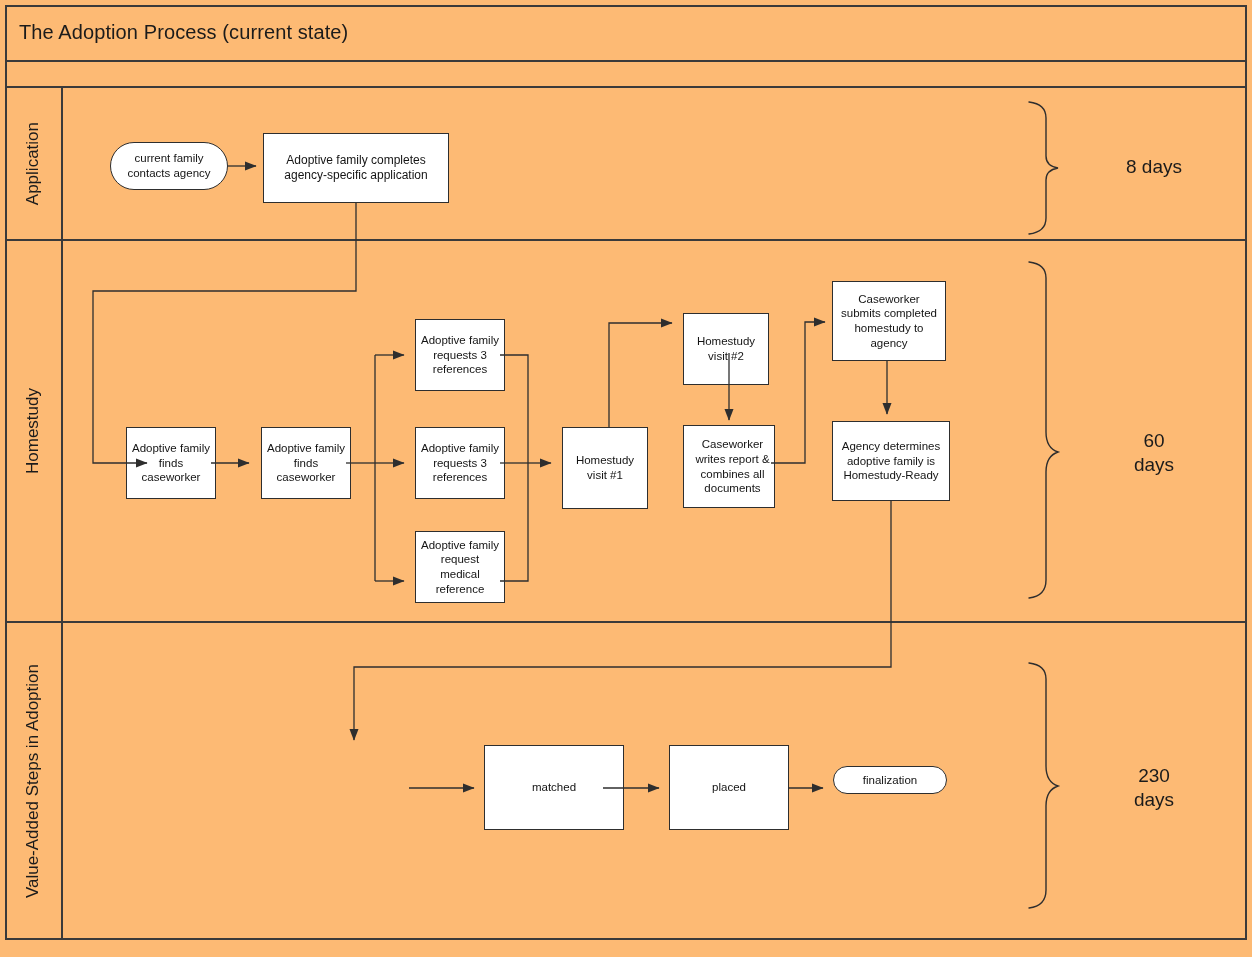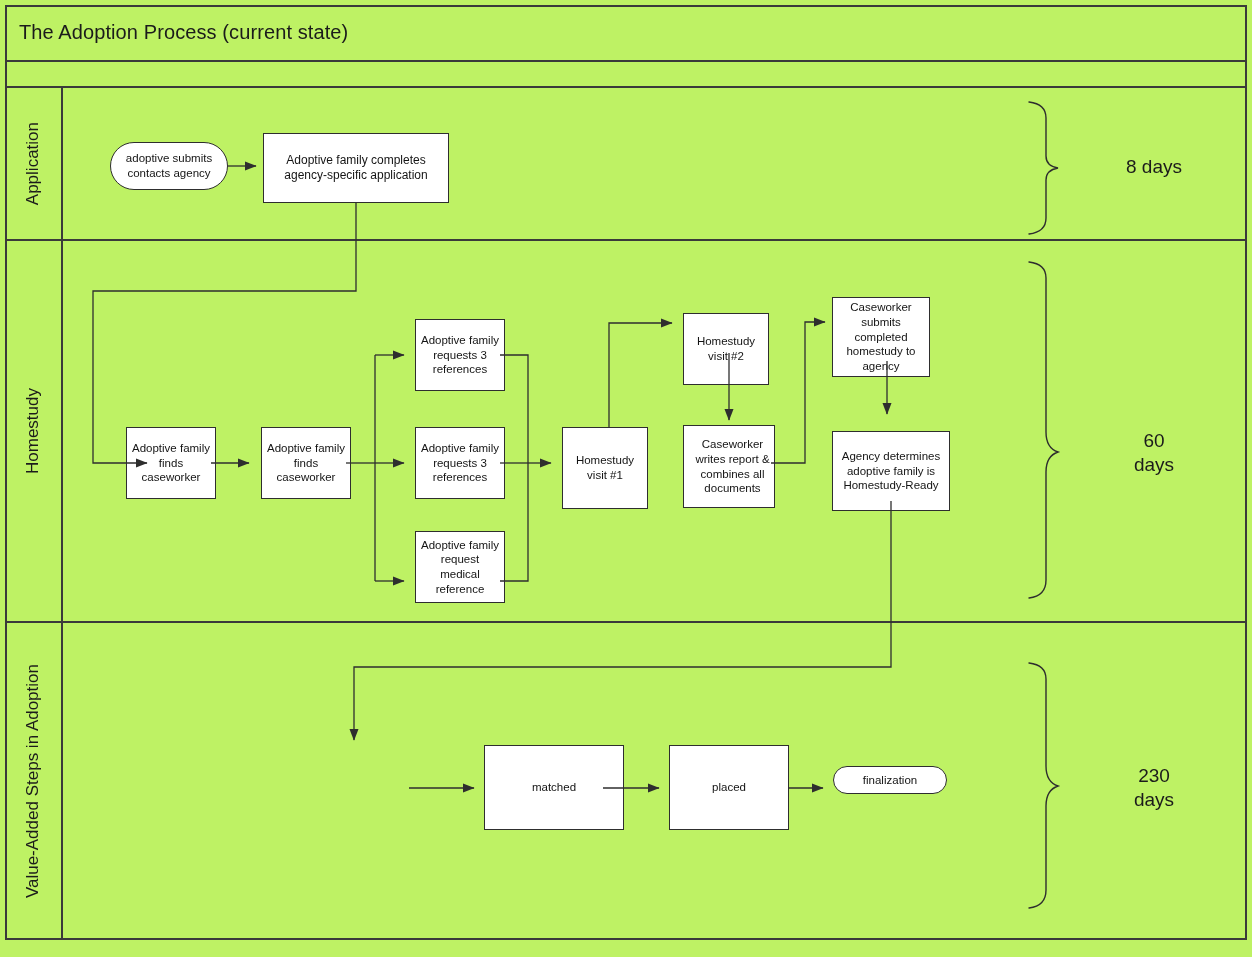--- a/index.html
+++ b/index.html
@@ -1,17 +1,17 @@
 <!DOCTYPE html>
 <html><head>
 <meta charset="utf-8">
 <style>
   html,body{margin:0;padding:0;background:#ffffff;}
   body{font-family:"Liberation Sans","DejaVu Sans",sans-serif;color:#111111;}
-  #stage{position:relative;width:1252px;height:957px;overflow:hidden;background:#bef264;}
+  #stage{position:relative;width:1252px;height:957px;overflow:hidden;background:#fdba74;}
 
   
   .frame{position:absolute;left:5px;top:5px;width:1242px;height:935px;border:2px solid #3a3a3a;box-sizing:border-box;}
 
   .title-row{position:absolute;left:5px;top:5px;width:1242px;height:57px;box-sizing:border-box;
              border-bottom:2px solid #3a3a3a;display:flex;align-items:center;}
   .title-text{padding-left:14px;font-size:20px;color:#1b1b1b;letter-spacing:.1px;}
 
   .band-row{position:absolute;left:5px;top:62px;width:1242px;height:26px;box-sizing:border-box;
             border-bottom:2px solid #3a3a3a;}
@@ -52,21 +52,21 @@
   </div>
 
   <div class="band-row"></div>
 
   <div class="lane l0">
     <div class="lane-label">
       <span>Application</span>
     </div>
     <div class="lane-body">
       <div class="node oval" style="left:47px;top:54px;width:118px;height:48px;">
-        <span>adoptive submits contacts agency</span>
+        <span>current family contacts agency</span>
       </div>
       <div class="node big" style="left:200px;top:45px;width:186px;height:70px;">
         <span>Adoptive family completes agency-specific application</span>
       </div>
     </div>
   </div>
 
   <div class="lane l1">
     <div class="lane-label">
       <span>Homestudy</span>
@@ -89,24 +89,24 @@
       </div>
       <div class="node" style="left:499px;top:186px;width:86px;height:82px;">
         <span>Homestudy visit #1</span>
       </div>
       <div class="node" style="left:620px;top:40px;width:86px;height:72px;margin-top:32px;">
         <span>Homestudy visit #2</span>
       </div>
       <div class="node" style="left:620px;top:184px;width:92px;height:83px;padding-left:11px;">
         <span>Caseworker writes report &amp; combines all documents</span>
       </div>
-      <div class="node" style="left:769px;top:40px;width:98px;height:80px;margin-top:16px;">
+      <div class="node" style="left:769px;top:40px;width:114px;height:80px;">
         <span>Caseworker submits completed homestudy to agency</span>
       </div>
-      <div class="node" style="left:769px;top:180px;width:118px;height:80px;margin-top:10px;">
+      <div class="node" style="left:769px;top:180px;width:118px;height:80px;">
         <span>Agency determines adoptive family is Homestudy-Ready</span>
       </div>
     </div>
   </div>
 
   <div class="lane l2">
     <div class="lane-label">
       <span>Value-Added Steps in Adoption</span>
     </div>
     <div class="lane-body">

